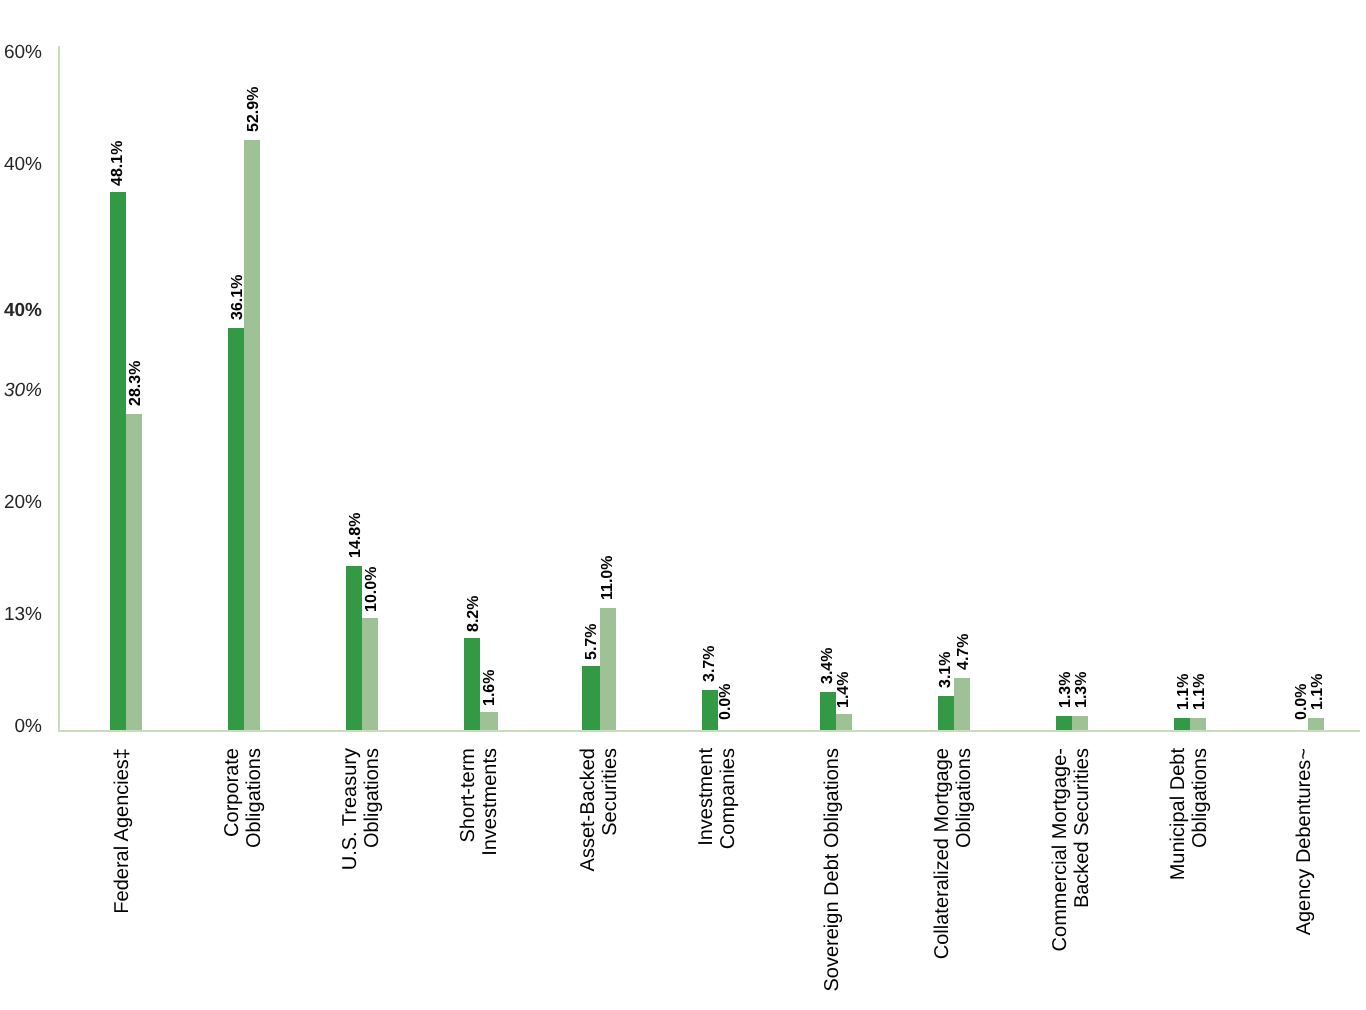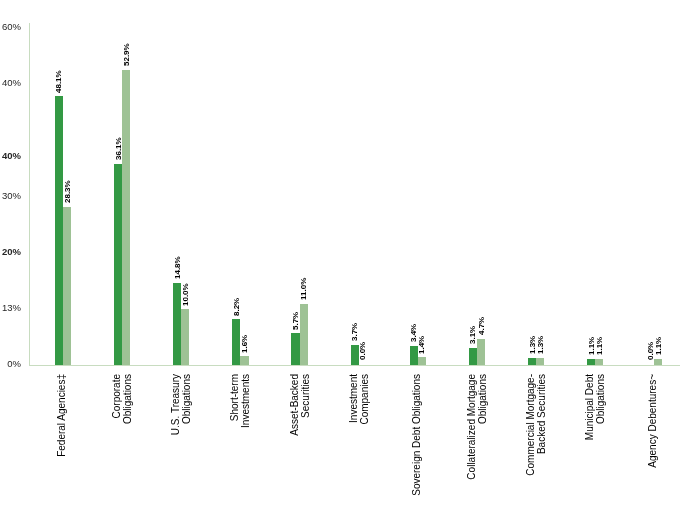--- a/index.html
+++ b/index.html
@@ -31,22 +31,22 @@
 </style>
 </head>
 <body>
 
 <div id="chart">
   <div class="plot">
     <div class="yaxis">
       <span class="ylabel" style="top:20.90px;">60%</span>
       <span class="ylabel" style="top:77.10px;">40%</span>
       <span class="ylabel" style="top:150px;font-weight:bold;">40%</span>
-      <span class="ylabel" style="top:189.50px;">30%</span>
-      <span class="ylabel" style="top:245.70px;font-weight:bold;">20%</span>
+      <span class="ylabel" style="top:189.50px;font-style:italic;">30%</span>
+      <span class="ylabel" style="top:245.70px;">20%</span>
       <span class="ylabel" style="top:301.90px;">13%</span>
       <span class="ylabel" style="top:358.10px;">0%</span>
       <div class="axis-y" style="left:29.2px;top:23.0px;height:342.3px;"></div>
     </div>
     <div class="axis-x" style="left:29.2px;top:365.3px;width:650.4px;"></div>
     <div class="bars">
       <div class="bar" style="left:54.90px;top:96.42px;width:8.15px;height:268.88px;background:#339944;"></div>
       <span class="dlabel" style="left:59.48px;top:92.62px;">48.1%</span>
       <div class="bar" style="left:63.05px;top:207.10px;width:8.15px;height:158.20px;background:#9ec295;"></div>
       <span class="dlabel" style="left:67.62px;top:203.30px;">28.3%</span>

